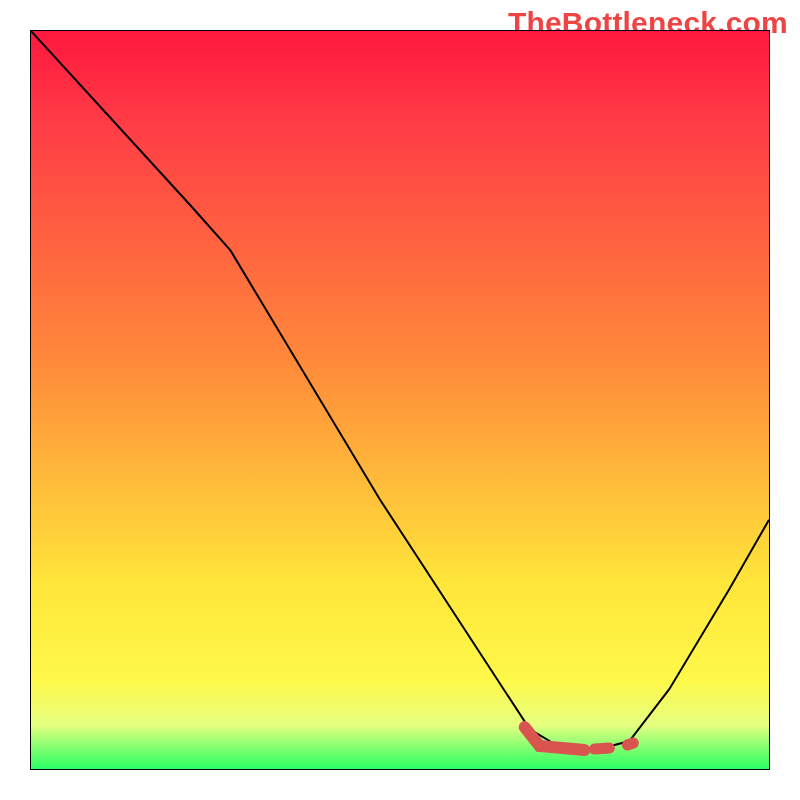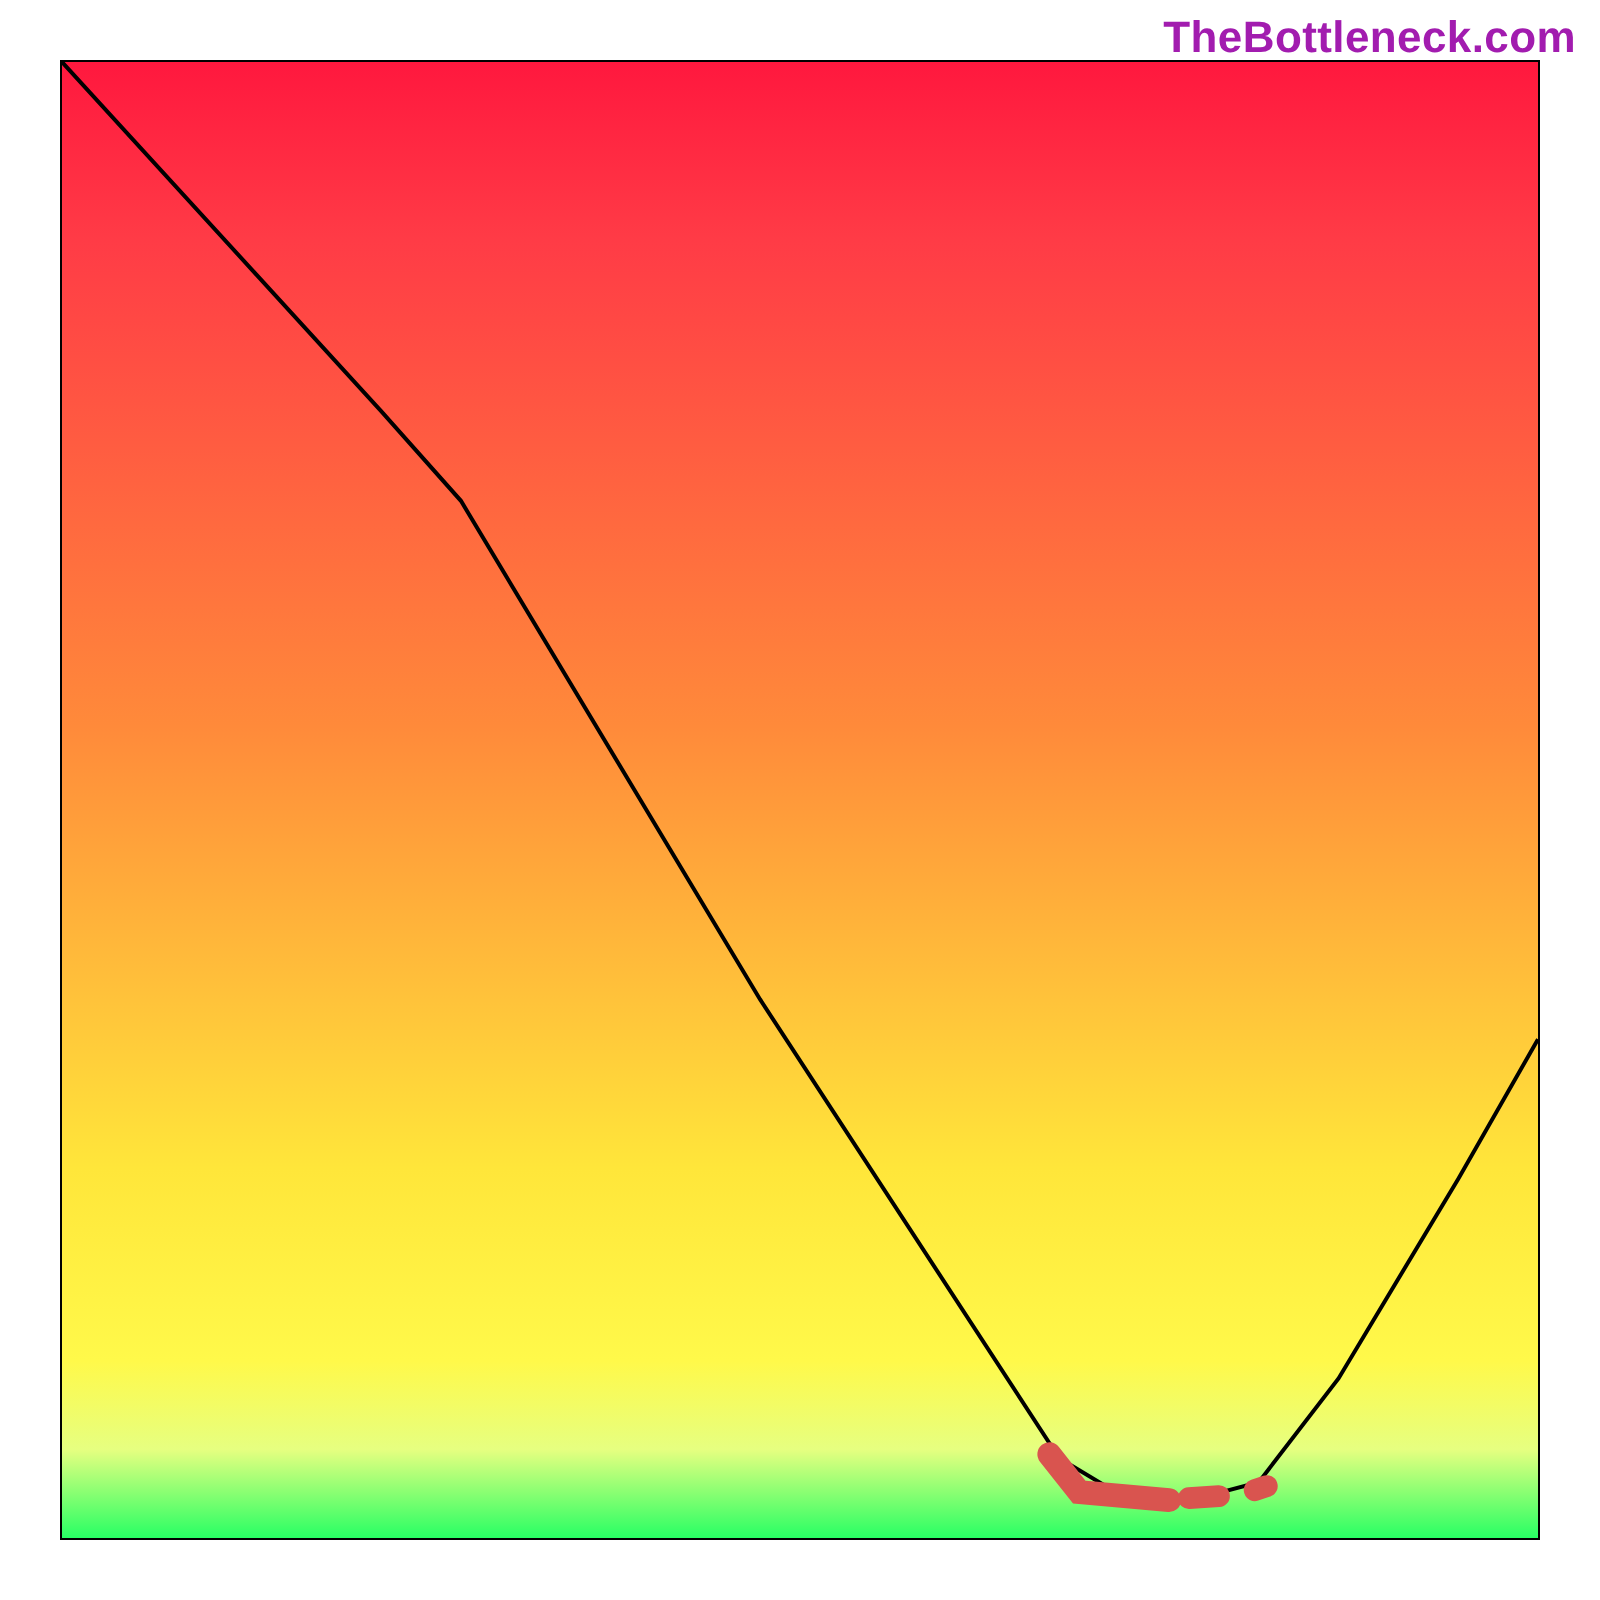--- a/index.html
+++ b/index.html
@@ -12,23 +12,23 @@
   }
   .container {
     position: relative;
     width: 800px;
     height: 800px;
   }
   .attribution {
     position: absolute;
     top: 6px;
     right: 12px;
-    font-size: 22px;
+    font-size: 30px;
     font-weight: bold;
-    color: #a21caf;
+    color: #ef4444;
     letter-spacing: 0.2px;
   }
   .plot-area {
     position: absolute;
     top: 30px;
     left: 30px;
     width: 740px;
     height: 740px;
     border: 1px solid #000000;
     box-sizing: border-box;

